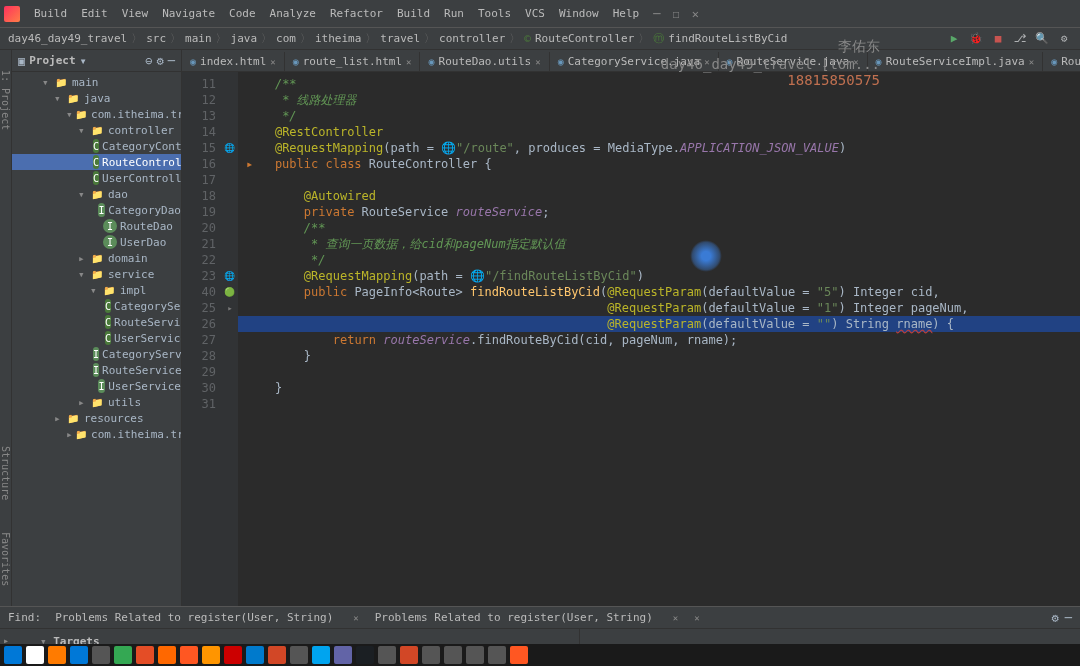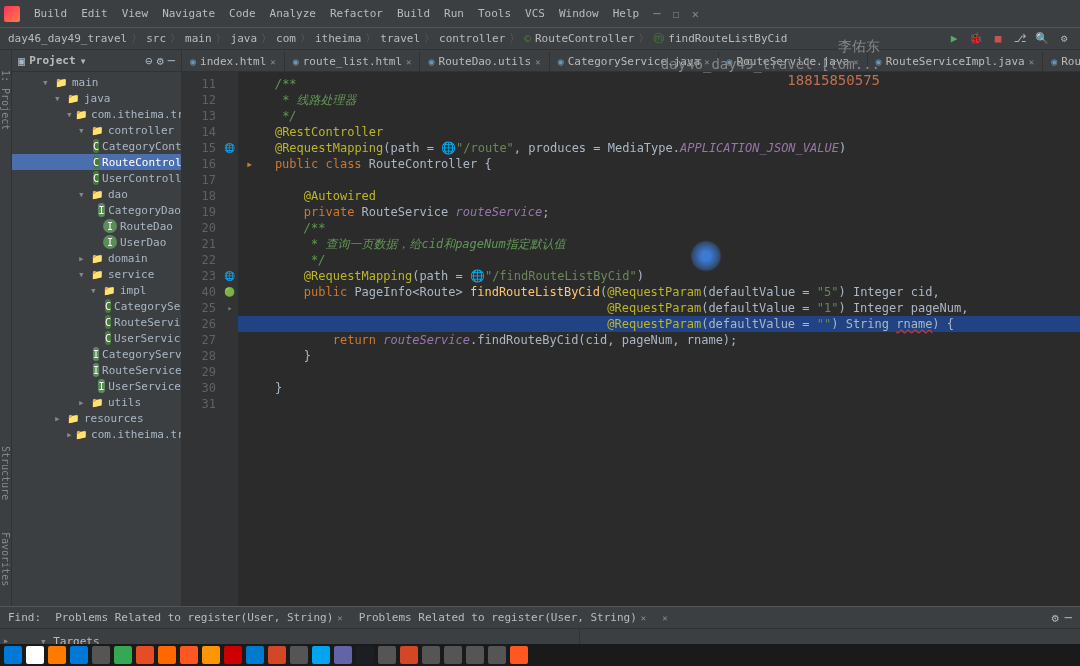--- a/index.html
+++ b/index.html
@@ -48,28 +48,28 @@
 .ann{color:#bbb529}
 .str{color:#6a8759}
 .cmt{color:#629755;font-style:italic}
 .fn{color:#ffc66d}
 .field{color:#9876aa;font-style:italic}
 .warn{text-decoration:underline wavy #bc3f3c}
 .cursor-ring{position:absolute;width:32px;height:32px;border-radius:50%;background:radial-gradient(circle,#3a7bd5 20%,rgba(58,123,213,0.4) 60%,transparent 70%);pointer-events:none;z-index:50}
 .find-panel{height:160px;background:#3c3f41;border-top:1px solid #555;display:flex;flex-direction:column}
 .find-head{height:22px;display:flex;align-items:center;padding:0 8px;gap:8px;border-bottom:1px solid #323232}
 .find-head .label{color:#bbb;font-size:11px}
-.find-tab{padding:2px 6px;font-size:11px;color:#bbb;cursor:pointer;display:flex;align-items:center;gap:4px}
+.find-tab{padding:2px 6px;font-size:11px;color:#bbb;cursor:pointer;display:flex;align-items:center;gap:20px}
 .find-tab.active{color:#fff}
 .find-tab .x{color:#888;font-size:9px}
 .find-head .icons{margin-left:auto;display:flex;gap:6px}
 .find-body{flex:1;display:flex}
 .find-tree{width:560px;border-right:1px solid #323232;padding:4px 0;font-size:11px}
 .find-tree .row{padding:2px 20px;cursor:pointer}
-.find-tree .row.head{font-weight:normal;color:#bbb}
+.find-tree .row.head{font-weight:bold;color:#bbb}
 .find-tree .row.sub{padding-left:60px;background:#0d293e;color:#fff;display:flex;align-items:center;gap:4px}
 .find-preview{flex:1;display:flex;flex-direction:column}
 .find-preview .msg{flex:1;display:flex;align-items:center;justify-content:center;color:#787878;font-size:11px}
 .find-left-icons{width:20px;background:#3c3f41;display:flex;flex-direction:column;gap:6px;padding:6px 0;align-items:center}
 .find-left-icons span{width:14px;height:14px;font-size:10px;color:#888;cursor:pointer}
 .taskbar{height:22px;background:#1a1a1a;display:flex;align-items:center;padding:0 4px;gap:4px;position:absolute;bottom:0;width:100%}
 .taskbar .tbico{width:18px;height:18px;background:#555;border-radius:2px;cursor:pointer}
 .taskbar .clock{margin-left:auto;color:#bbb;font-size:10px;padding:0 6px}
 </style>
 </head>

